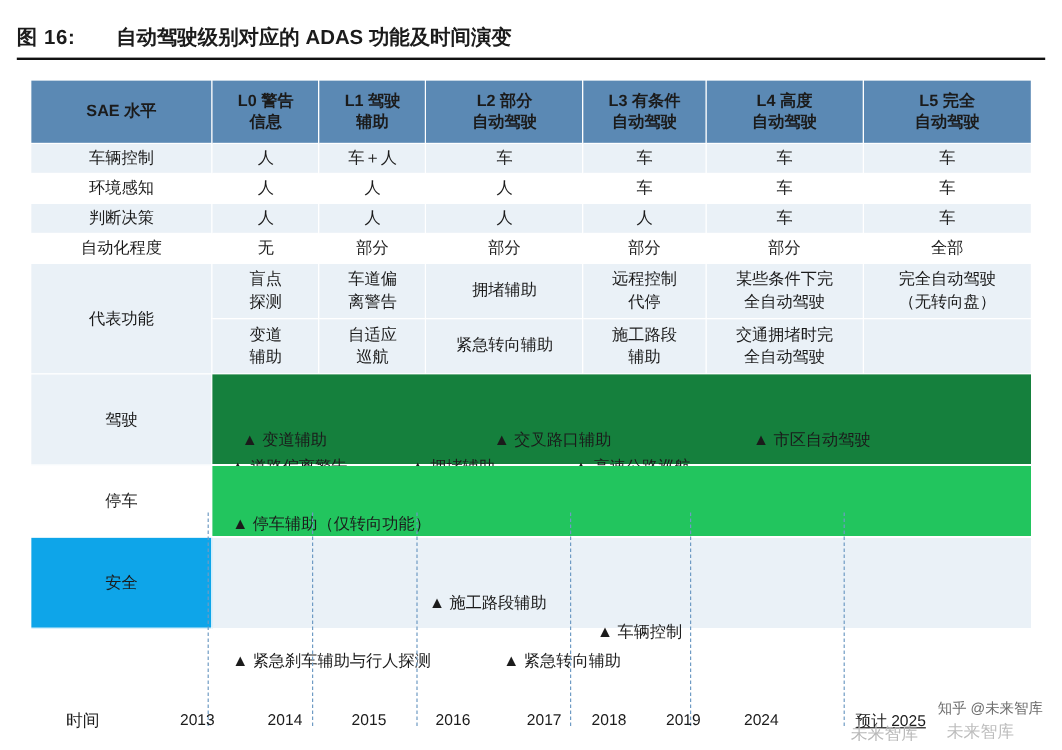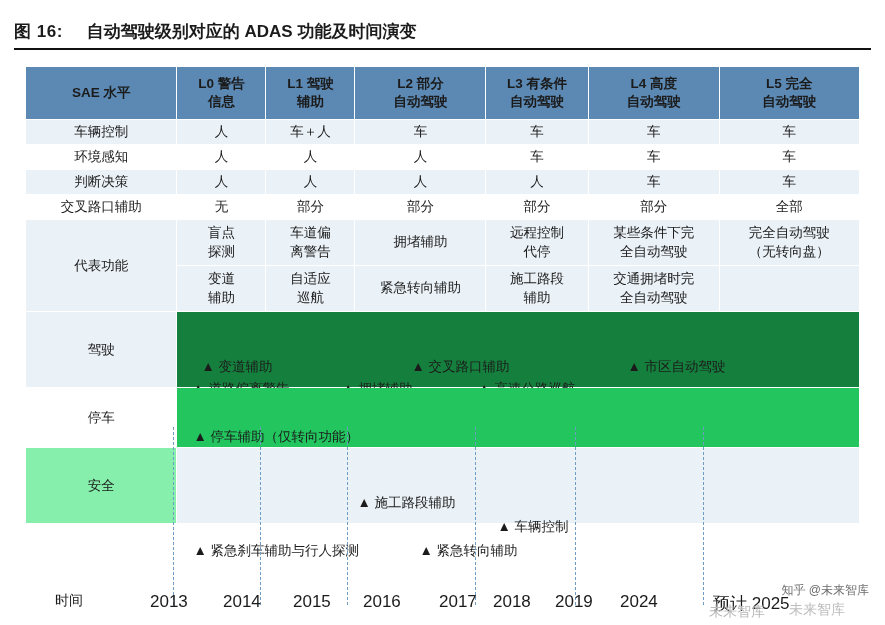--- a/index.html
+++ b/index.html
@@ -6,21 +6,21 @@
   body{
     width:885px;height:625px;background:#ffffff;
     font-family:"Liberation Sans","DejaVu Sans",sans-serif;
     color:#1b1b1b;overflow:hidden;position:relative;
   }
   .page{position:relative;width:885px;height:625px;}
 
   
   .title-row{
     position:absolute;left:14px;top:14px;width:857px;height:34px;
-    display:flex;align-items:center;
+    display:flex;align-items:center;gap:10px;
   }
   .fig-label{font-size:17px;font-weight:bold;letter-spacing:.5px;white-space:nowrap;}
   .fig-title{font-size:17px;font-weight:bold;white-space:nowrap;margin-left:24px;}
   .title-rule{
     position:absolute;left:14px;top:48px;width:857px;height:2px;background:#111;
   }
 
   
   .table-wrap{
     position:absolute;left:25px;top:66px;width:835px;height:540px;
@@ -75,21 +75,21 @@
   }
   .dash{
     position:absolute;border-left:1px dashed #6f9bc4;width:0;
   }
 
   
   .timeline{
     position:absolute;left:25px;top:590px;width:835px;height:28px;
   }
   .tl-label{position:absolute;left:30px;top:2px;font-size:14px;}
-  .tl-year{position:absolute;top:2px;font-size:17px;}
+  .tl-year{position:absolute;top:2px;font-size:13px;}
 
   
   .wm{
     position:absolute;font-size:15px;color:#8a8a8a;white-space:nowrap;
   }
   .wm-zhihu{right:16px;bottom:26px;font-size:12px;color:#6d6d6d;}
   .wm-faint{right:120px;bottom:4px;color:#b9b9b9;font-size:14px;}
   .wm-mid{right:40px;bottom:6px;color:#bdbdbd;font-size:14px;}
 </style>
 </head>
@@ -165,21 +165,21 @@
           <td class="lbl">判断决策</td>
           <td>人</td>
           <td>人</td>
           <td>人</td>
           <td>人</td>
           <td>车</td>
           <td>车</td>
         </tr>
 
         <tr class="row-b h-small">
-          <td class="lbl">交叉路口辅助</td>
+          <td class="lbl">自动化程度</td>
           <td>无</td>
           <td>部分</td>
           <td>部分</td>
           <td>部分</td>
           <td>部分</td>
           <td>全部</td>
         </tr>
 
         <tr class="row-a h-feat">
           <td class="lbl" rowspan="2">代表功能</td>
@@ -245,21 +245,21 @@
           <td colspan="6" class="block-cell" style="background:#22c55e;">
             <div class="bullets">
               <span style="left:14px;top:10px;">▲ 停车辅助（仅转向功能）</span>
               <span style="left:134px;top:34px;">▲ 停车 App</span>
               <span style="left:358px;top:34px;">▲ 替代停车辅助</span>
             </div>
           </td>
         </tr>
 
         <tr style="height:76px;">
-          <td class="lbl" style="background:#86efac;">安全</td>
+          <td class="lbl" style="background:#0ea5e9;">安全</td>
           <td colspan="6" class="block-cell" style="background:#eaf1f7;">
             <div class="bullets">
               <span style="left:178px;top:8px;">▲ 施工路段辅助</span>
               <span style="left:318px;top:32px;">▲ 车辆控制</span>
               <span style="left:14px;top:56px;">▲ 紧急刹车辅助与行人探测</span>
               <span style="left:240px;top:56px;">▲ 紧急转向辅助</span>
             </div>
           </td>
         </tr>
 
@@ -279,20 +279,20 @@
   <div class="timeline">
     <span class="tl-label">时间</span>
     <span class="tl-year" style="left:125px;">2013</span>
     <span class="tl-year" style="left:198px;">2014</span>
     <span class="tl-year" style="left:268px;">2015</span>
     <span class="tl-year" style="left:338px;">2016</span>
     <span class="tl-year" style="left:414px;">2017</span>
     <span class="tl-year" style="left:468px;">2018</span>
     <span class="tl-year" style="left:530px;">2019</span>
     <span class="tl-year" style="left:595px;">2024</span>
-    <span class="tl-year" style="left:688px;">预计 2025</span>
+    <span class="tl-year" style="left:688px;text-decoration:underline;">预计 2025</span>
   </div>
 
   <div class="wm wm-zhihu">知乎 @未来智库</div>
   <div class="wm wm-faint">未来智库</div>
   <div class="wm wm-mid">未来智库</div>
 
 </div>
 
 </body></html>

